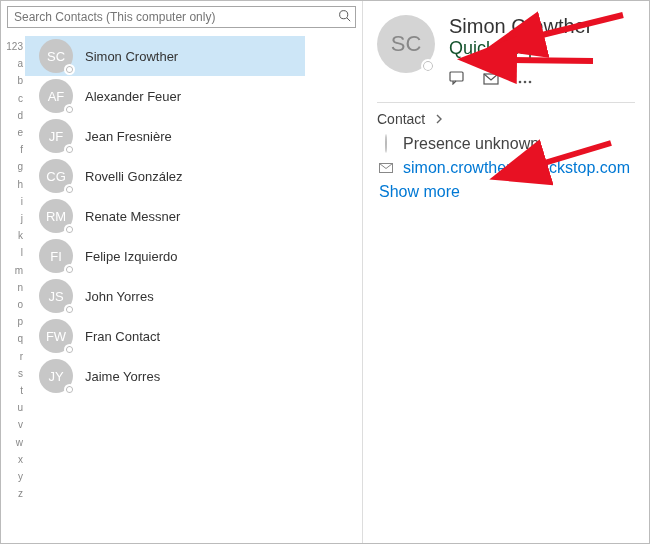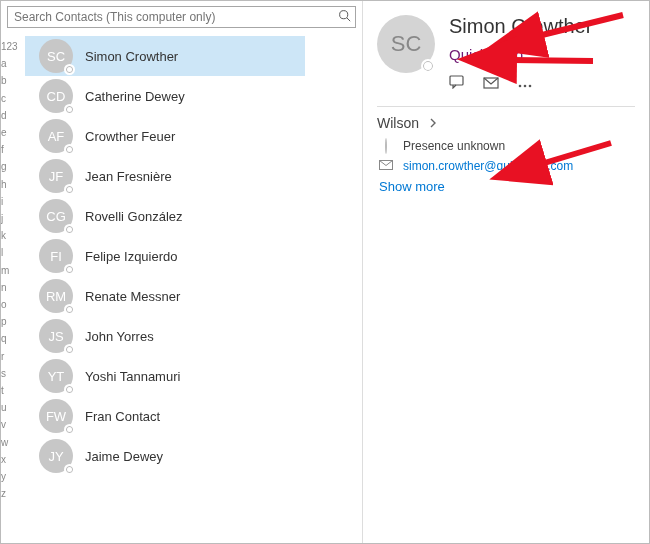--- a/index.html
+++ b/index.html
@@ -51,21 +51,21 @@
   }
   .list-area {
     flex: 1;
     display: flex;
     overflow: hidden;
   }
   .alpha-strip {
     width: 22px;
     display: flex;
     flex-direction: column;
-    align-items: flex-start;
+    align-items: flex-end;
     padding-top: 6px;
     font-size: 10px;
     color: #888;
     user-select: none;
   }
   .alpha-strip span {
     line-height: 17.2px;
     cursor: pointer;
   }
   .contacts-list {
@@ -148,23 +148,22 @@
   .header-text {
     margin-left: 14px;
     padding-top: 4px;
   }
   .title-name {
     font-size: 20px;
     font-weight: 400;
     color: #333;
   }
   .subtitle {
-    font-size: 15px;
-    color: #701a75;
-    margin-top: 8px;
+    font-size: 18px;
+    color: #14532d;
   }
   .action-row {
     display: flex;
     gap: 18px;
     margin-top: 12px;
     color: #555;
   }
   .action-row span { cursor: pointer; font-size: 15px; }
   .divider {
     border-top: 1px solid #ddd;
@@ -180,42 +179,42 @@
   }
   .section-body {
     margin-top: 8px;
     padding-left: 2px;
   }
   .info-row {
     display: flex;
     align-items: center;
     gap: 10px;
     margin-bottom: 6px;
-    font-size: 12px;
+    font-size: 16px;
     color: #444;
   }
   .info-row .icon {
     width: 14px;
     text-align: center;
     color: #888;
   }
   .presence-circle {
     width: 12px;
     height: 12px;
     border-radius: 50%;
     border: 1.5px solid #bbb;
     background: #fff;
   }
   .link {
     color: #0078d4;
     cursor: pointer;
   }
   .show-more {
     color: #0078d4;
-    font-size: 13px;
+    font-size: 16px;
     margin-top: 4px;
     cursor: pointer;
   }
   .arrows {
     position: absolute;
     top: 0; left: 0; width: 100%; height: 100%;
     pointer-events: none;
   }
 </style>
 </head>
@@ -265,58 +264,50 @@
           <span>x</span>
           <span>y</span>
           <span>z</span>
         </div>
       <div class="contacts-list" id="contacts-list">
           <div class="contact-row selected">
             <div class="avatar">SC<span class="presence-dot"></span></div>
             <span class="contact-name">Simon Crowther</span>
           </div>
           <div class="contact-row">
-            <div class="avatar">CD<span class="presence-dot"></span></div>
-            <span class="contact-name">Catherine Dewey</span>
-          </div>
-          <div class="contact-row">
             <div class="avatar">AF<span class="presence-dot"></span></div>
-            <span class="contact-name">Crowther Feuer</span>
+            <span class="contact-name">Alexander Feuer</span>
           </div>
           <div class="contact-row">
             <div class="avatar">JF<span class="presence-dot"></span></div>
             <span class="contact-name">Jean Fresnière</span>
           </div>
           <div class="contact-row">
             <div class="avatar">CG<span class="presence-dot"></span></div>
             <span class="contact-name">Rovelli González</span>
           </div>
           <div class="contact-row">
+            <div class="avatar">RM<span class="presence-dot"></span></div>
+            <span class="contact-name">Renate Messner</span>
+          </div>
+          <div class="contact-row">
             <div class="avatar">FI<span class="presence-dot"></span></div>
             <span class="contact-name">Felipe Izquierdo</span>
           </div>
           <div class="contact-row">
-            <div class="avatar">RM<span class="presence-dot"></span></div>
-            <span class="contact-name">Renate Messner</span>
-          </div>
-          <div class="contact-row">
             <div class="avatar">JS<span class="presence-dot"></span></div>
             <span class="contact-name">John Yorres</span>
           </div>
           <div class="contact-row">
-            <div class="avatar">YT<span class="presence-dot"></span></div>
-            <span class="contact-name">Yoshi Tannamuri</span>
-          </div>
-          <div class="contact-row">
             <div class="avatar">FW<span class="presence-dot"></span></div>
             <span class="contact-name">Fran Contact</span>
           </div>
           <div class="contact-row">
             <div class="avatar">JY<span class="presence-dot"></span></div>
-            <span class="contact-name">Jaime Dewey</span>
+            <span class="contact-name">Jaime Yorres</span>
           </div>
         </div>
     </div>
   </div>
 
   <div class="right-pane">
     <div class="header">
       <div class="big-avatar">
         <span>SC</span>
         <span class="presence-dot"></span>
@@ -344,21 +335,21 @@
                 <circle cx="13" cy="3" r="1.3" fill="#555"></circle>
               </svg>
           </span>
         </div>
       </div>
     </div>
 
     <div class="divider"></div>
 
     <div class="section-header">
-      <span>Wilson</span>
+      <span>Contact</span>
       <span>
         <svg width="8" height="10" viewBox="0 0 8 10">
             <path d="M2 1 L6 5 L2 9" fill="none" stroke="#666" stroke-width="1.4"></path>
           </svg>
       </span>
     </div>
 
     <div class="section-body">
       <div class="info-row">
         <span class="icon"><span class="presence-circle"></span></span>

